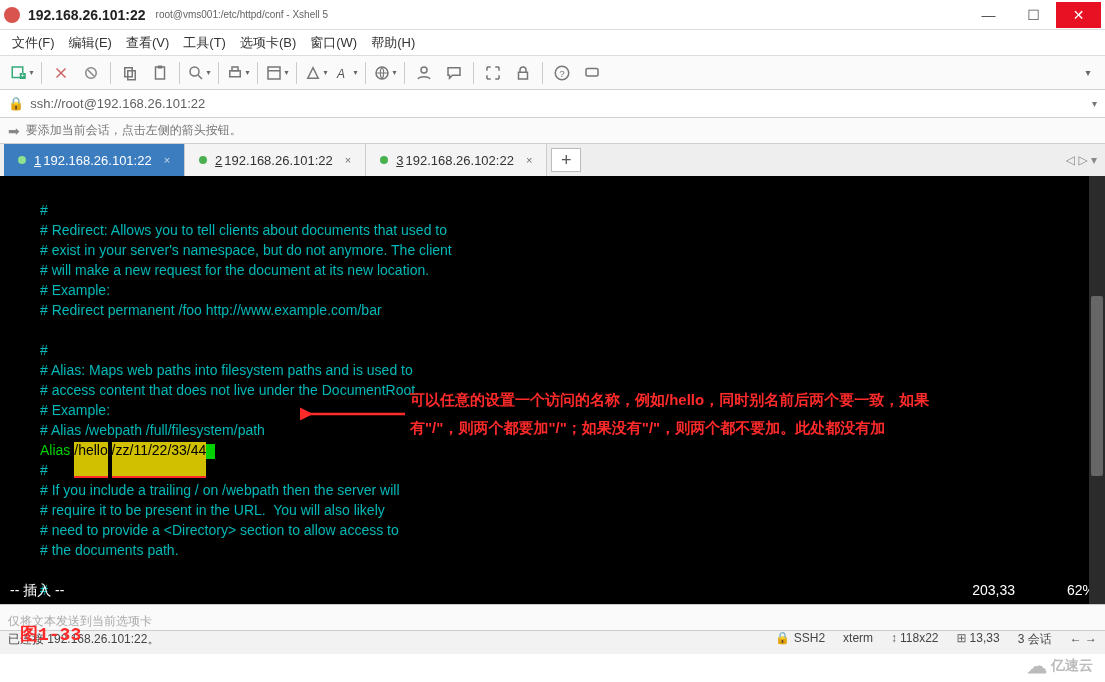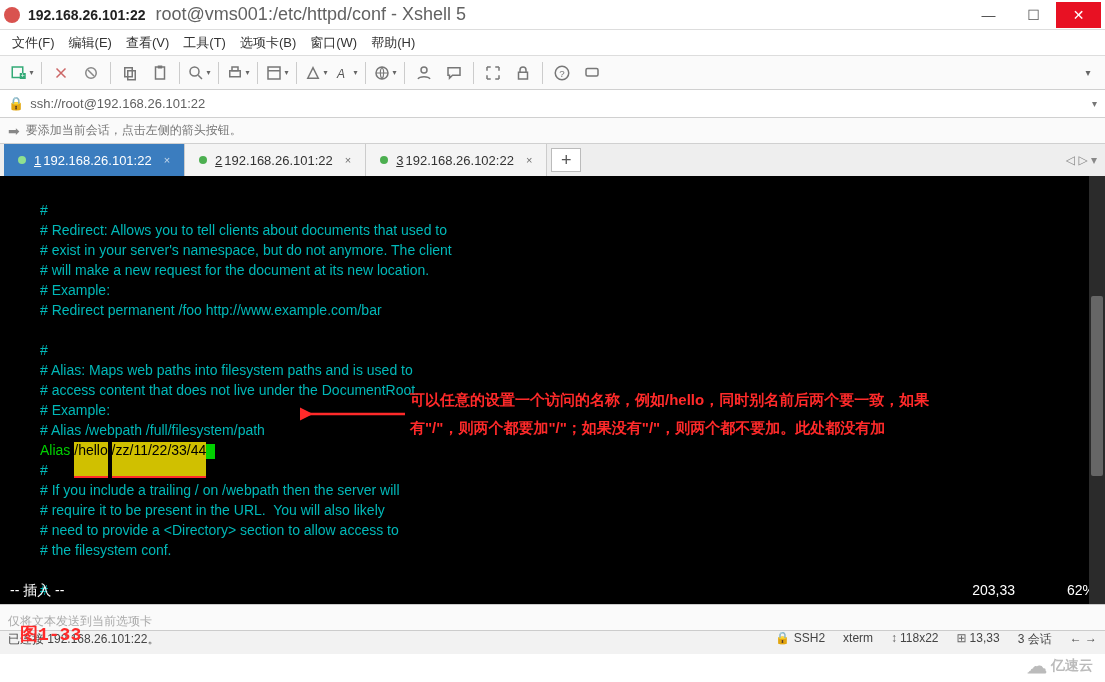--- a/index.html
+++ b/index.html
@@ -2,21 +2,21 @@
 <html><head>
 <meta charset="utf-8">
 <style>
 * { margin: 0; padding: 0; box-sizing: border-box; font-family: "Microsoft YaHei", Tahoma, sans-serif; }
 body { width: 1105px; height: 682px; background: #fff; position: relative; overflow: hidden; }
 
 
 .title-bar { height: 30px; background: #fff; display: flex; align-items: center; padding: 0 4px; border-bottom: 1px solid #ddd; }
 .title-bar .logo { width: 16px; height: 16px; background: #d9534f; border-radius: 50%; margin-right: 8px; font-size: 10px; color:#fff; text-align:center; line-height:16px;}
 .title-bar .ip { font-weight: bold; color: #222; font-size: 14px; margin-right: 10px; }
-.title-bar .path { color: #626262; font-size: 18px; }
+.title-bar .path { color: #626262; font-size: 10px; }
 .title-bar .win-btns { margin-left: auto; display: flex; gap: 0; }
 .win-btn { width: 45px; height: 26px; display: flex; align-items: center; justify-content: center; font-size: 14px; color:#555;}
 .win-btn.close { background: #e81123; color: #fff; }
 
 
 .menu-bar { height: 26px; display: flex; align-items: center; padding: 0 12px; gap: 14px; font-size: 13px; color: #333; border-bottom: 1px solid #ddd; }
 .menu-item { cursor: pointer; }
 
 
 .toolbar { height: 34px; display: flex; align-items: center; padding: 0 8px; gap: 2px; border-bottom: 1px solid #d0d0d0; background:#fafafa;}
@@ -262,21 +262,21 @@
 <span class="cyan">#</span>
 <span class="cyan"># Alias: Maps web paths into filesystem paths and is used to</span>
 <span class="cyan"># access content that does not live under the DocumentRoot.</span>
 <span class="cyan"># Example:</span>
 <span class="cyan"># Alias /webpath /full/filesystem/path</span>
 <span><span class="green">Alias</span> <span class="yellow-bg hello-underline">/hello</span> <span class="yellow-bg hello-underline">/zz/11/22/33/44</span><span class="cursor-block"></span></span>
 <span class="cyan">#</span>
 <span class="cyan"># If you include a trailing / on /webpath then the server will</span>
 <span class="cyan"># require it to be present in the URL.  You will also likely</span>
 <span class="cyan"># need to provide a &lt;Directory&gt; section to allow access to</span>
-<span class="cyan"># the filesystem conf.</span>
+<span class="cyan"># the documents path.</span>
 <span></span>
 <span class="cyan">#</span>
 <span class="cyan"># ScriptAlias: This controls which directories contain server scripts.</span>
 
 <svg class="arrow-svg" style="left:300px; top:228px;" width="110" height="20">
       <defs>
         <marker id="ah" markerWidth="10" markerHeight="10" refX="2" refY="5" orient="auto">
           <path d="M10 0L0 5L10 10z" fill="#ff2a2a"></path>
         </marker>
       </defs>

